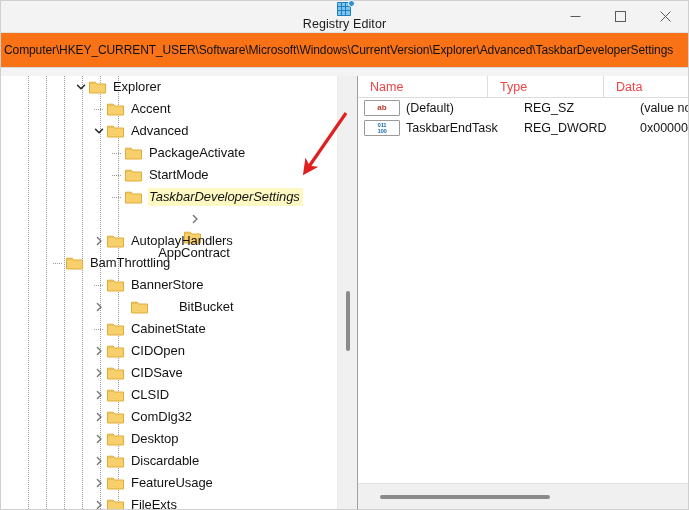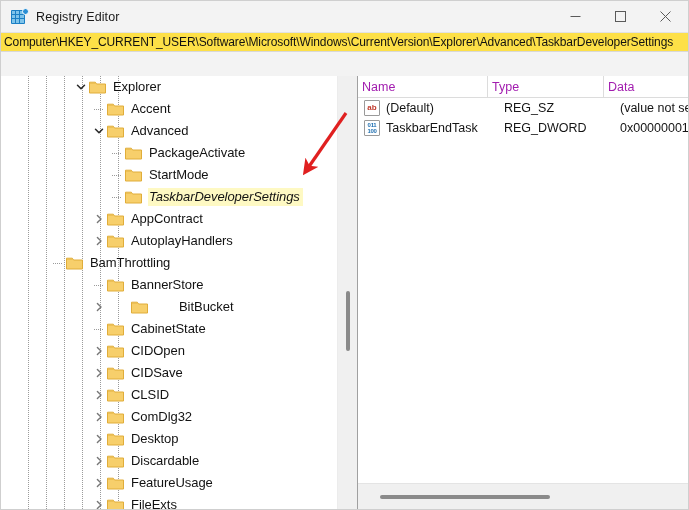--- a/index.html
+++ b/index.html
@@ -16,20 +16,21 @@
     border: 1px solid #cfcfcf;
   }
 
   
   #titlebar {
     position: relative;
     height: 31px;
     background: #f3f3f3;
     display: flex;
     align-items: center;
+    flex-direction: column;
   }
   #app-icon {
     width: 16px; height: 16px;
     margin-left: 10px; margin-right: 9px;
     position: relative; flex: none;
   }
   #app-icon .grid {
     position: absolute; left: 0; top: 1px;
     width: 14px; height: 14px;
     background: #1b7fc4;
@@ -78,22 +79,22 @@
   }
   .menu-item {
     font-size: 12px;
     color: #444444;
     padding: 2px 9px;
     border-radius: 3px;
   }
 
   
   #addressbar {
-    height: 20px;
-    background: #fde047;
+    height: 36px;
+    background: #f97316;
     border-top: 1px solid #e2e2e2;
     border-bottom: 1px solid #d8d8d8;
     display: flex;
     align-items: center;
     padding-left: 3px;
     overflow: hidden;
     white-space: nowrap;
   }
   #address-text {
     font-size: 12px;
@@ -202,45 +203,45 @@
   #col-header {
     position: relative;
     height: 22px;
     background: #ffffff;
     border-bottom: 1px solid #dcdcdc;
     display: flex;
   }
   .col {
     position: relative;
     font-size: 12.5px;
-    color: #a21caf;
+    color: #ef4444;
     display: flex;
     align-items: center;
-    padding-left: 4px;
+    padding-left: 12px;
     border-right: 1px solid #dcdcdc;
     height: 22px;
   }
   #col-name { width: 130px; }
   #col-type { width: 116px; }
   #col-data { flex: 1; border-right: none; }
 
   #values-list {
     position: absolute;
     left: 0; right: 0;
     top: 22px; bottom: 26px;
     overflow: hidden;
   }
   .value-row {
     height: 20px;
     display: flex;
     align-items: center;
     white-space: nowrap;
   }
   .vicon {
-    width: 16px; height: 16px;
+    width: 36px; height: 16px;
     margin-left: 6px; margin-right: 6px;
     flex: none;
     position: relative;
     background: #ffffff;
     border: 1px solid #9a9a9a;
     border-radius: 1px;
     font-size: 8px;
     font-weight: bold;
     line-height: 8px;
     display: flex; align-items: center; justify-content: center;
@@ -395,21 +396,21 @@
             <div class="tree-row selected" style="padding-left: 108px;">
               <div class="stub"></div>
               <div class="folder">
                 <svg width="17" height="14" viewBox="0 0 17 14">
                   <path d="M0.5 2.2 L0.5 13 L16.5 13 L16.5 4.0 L7.6 4.0 L6.3 2.2 Z" fill="#f7cf6b" stroke="#e0ad3a" stroke-width="1" stroke-linejoin="round"></path>
                   <path d="M0.5 3.6 L6.3 3.6" stroke="#e0ad3a" stroke-width="0.7" opacity="0.7"></path>
                 </svg>
               </div>
               <span class="tree-label">TaskbarDeveloperSettings</span>
             </div>
-            <div class="tree-row" style="padding-left: 90px;">
+            <div class="tree-row" style="padding-left: 52px; flex-direction: column;">
               <div class="expander">
                 <svg width="10" height="10" viewBox="0 0 10 10">
                   <path d="M3.4 1.5 L7 5 L3.4 8.5" fill="none" stroke="#777777" stroke-width="1.4" stroke-linecap="round" stroke-linejoin="round"></path>
                 </svg>
               </div>
               <div class="folder">
                 <svg width="17" height="14" viewBox="0 0 17 14">
                   <path d="M0.5 2.2 L0.5 13 L16.5 13 L16.5 4.0 L7.6 4.0 L6.3 2.2 Z" fill="#f7cf6b" stroke="#e0ad3a" stroke-width="1" stroke-linejoin="round"></path>
                   <path d="M0.5 3.6 L6.3 3.6" stroke="#e0ad3a" stroke-width="0.7" opacity="0.7"></path>
                 </svg>

